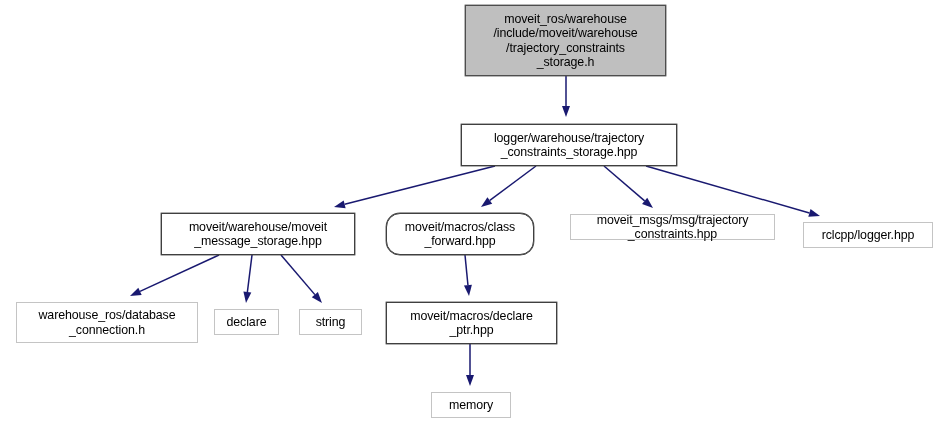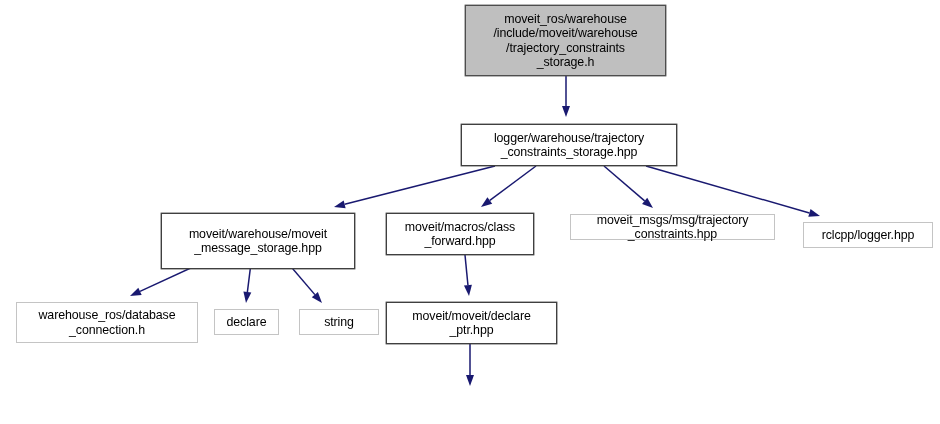--- a/index.html
+++ b/index.html
@@ -79,26 +79,27 @@
       <polygon points="469,296 463.95080185715784,285.4403788839599 471.9129989285628,284.66357916967655" fill="#191970"></polygon>
       <line x1="470" y1="344" x2="470" y2="375" stroke="#191970" stroke-width="1.5"></line>
       <polygon points="470,386 466,375 474,375" fill="#191970"></polygon>
     </svg>
 <div class="node root" style="left: 465px; top: 5px; width: 201px; height: 71px;"><span class="node-label">moveit_ros/warehouse
 /include/moveit/warehouse
 /trajectory_constraints
 _storage.h</span></div>
     <div class="node strong" style="left: 461px; top: 124px; width: 216px; height: 42px;"><span class="node-label">logger/warehouse/trajectory
 _constraints_storage.hpp</span></div>
-    <div class="node strong" style="left: 161px; top: 213px; width: 194px; height: 56px;"><span class="node-label">moveit/warehouse/moveit
+    <div class="node strong" style="left: 161px; top: 213px; width: 194px; height: 42px;"><span class="node-label">moveit/warehouse/moveit
 _message_storage.hpp</span></div>
-    <div class="node strong" style="left: 386px; top: 213px; width: 148px; height: 42px;"><span class="node-label">moveit/macros/class
+    <div class="node strong" style="left: 386px; top: 213px; width: 148px; height: 42px; border-radius: 14px;"><span class="node-label">moveit/macros/class
 _forward.hpp</span></div>
     <div class="node" style="left: 570px; top: 214px; width: 205px; height: 26px;"><span class="node-label">moveit_msgs/msg/trajectory
 _constraints.hpp</span></div>
     <div class="node" style="left: 803px; top: 222px; width: 130px; height: 26px;"><span class="node-label">rclcpp/logger.hpp</span></div>
     <div class="node" style="left: 16px; top: 302px; width: 182px; height: 41px;"><span class="node-label">warehouse_ros/database
 _connection.h</span></div>
     <div class="node" style="left: 214px; top: 309px; width: 65px; height: 26px;"><span class="node-label">declare</span></div>
-    <div class="node" style="left: 299px; top: 309px; width: 80px; height: 26px;"><span class="node-label">string</span></div>
-    <div class="node strong" style="left: 386px; top: 302px; width: 171px; height: 42px;"><span class="node-label">moveit/moveit/declare
+    <div class="node" style="left: 299px; top: 309px; width: 63px; height: 26px;"><span class="node-label">string</span></div>
+    <div class="node strong" style="left: 386px; top: 302px; width: 171px; height: 42px;"><span class="node-label">moveit/macros/declare
 _ptr.hpp</span></div>
+    <div class="node" style="left: 431px; top: 392px; width: 80px; height: 26px;"><span class="node-label">memory</span></div>
   </div>
 
 </body></html>

